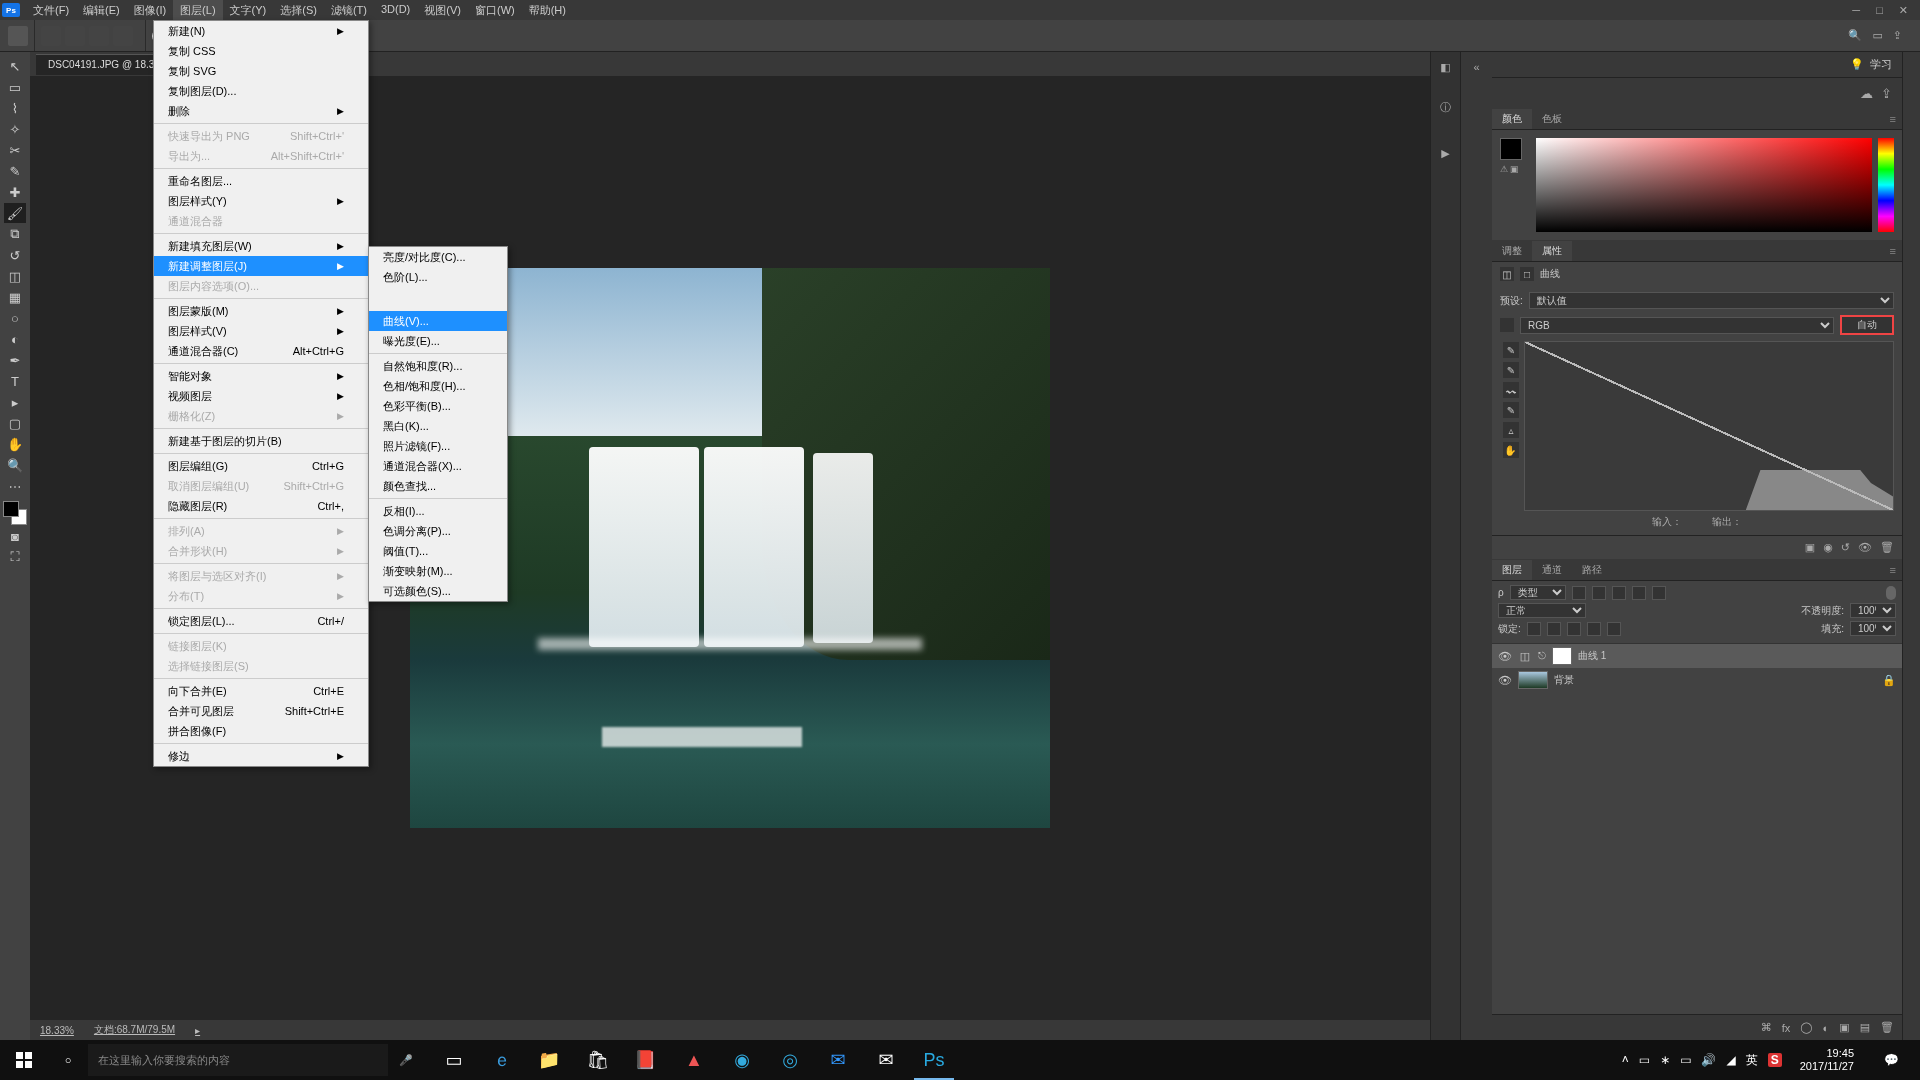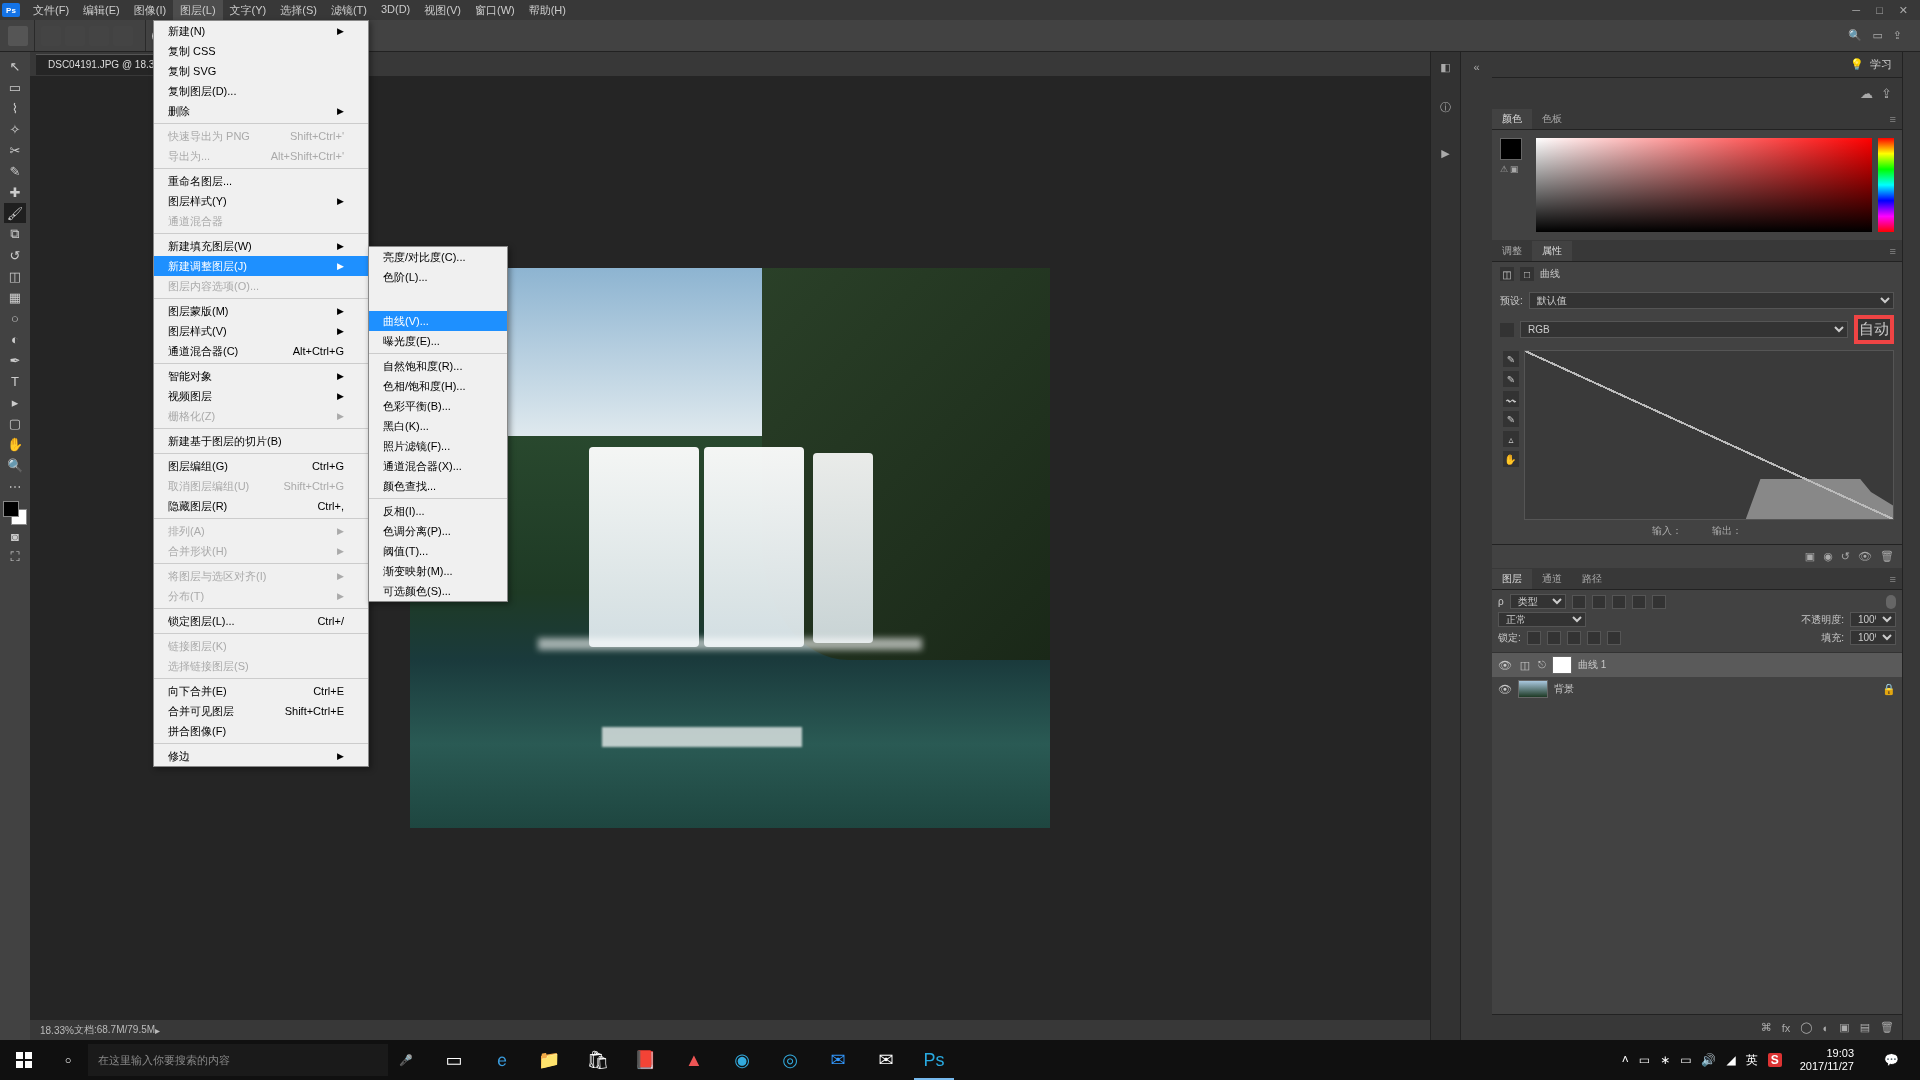--- a/index.html
+++ b/index.html
@@ -36,21 +36,21 @@
 .doctab { background: #252525; padding: 3px 12px; font-size: 10px; color: #ddd; border-top: 1px solid #555;}
 .canvas-area { position: absolute; top: 24px; left: 0; right: 0; bottom: 20px; background: #252525; display: flex; align-items: center; justify-content: center; overflow:hidden;}
 .canvas-img { width: 640px; height: 560px; position:relative; background: linear-gradient(to bottom, #a9c7de 0%, #c5d9e6 22%, #e2ede9 25%, #2a4a2f 26%, #1e3a25 58%, #1a3a3c 70%, #2a5a54 85%, #1e4640 100%); overflow:hidden;}
 .canvas-img .sky{position:absolute;top:0;left:0;right:40%;height:30%;background:linear-gradient(to bottom,#8db4d1,#dfe9ee);}
 .canvas-img .mountain{position:absolute;top:0;right:0;width:45%;height:70%;background:linear-gradient(135deg,#2a4028 0%,#1a2818 100%);border-radius:0 0 0 30%;}
 .canvas-img .waterfall1{position:absolute;top:32%;left:28%;width:110px;height:200px;background:linear-gradient(to bottom,rgba(255,255,255,0.95),rgba(230,240,245,0.9));border-radius:4px;}
 .canvas-img .waterfall2{position:absolute;top:32%;left:46%;width:100px;height:200px;background:linear-gradient(to bottom,rgba(255,255,255,0.95),rgba(230,240,245,0.9));border-radius:4px;}
 .canvas-img .waterfall3{position:absolute;top:33%;left:63%;width:60px;height:190px;background:linear-gradient(to bottom,rgba(255,255,255,0.9),rgba(230,240,245,0.85));border-radius:4px;}
 .canvas-img .foam{position:absolute;top:66%;left:20%;right:20%;height:12px;background:rgba(255,255,255,0.6);filter:blur(3px);}
 .canvas-img .smallfall{position:absolute;top:82%;left:30%;width:200px;height:20px;background:rgba(255,255,255,0.7);filter:blur(1px);}
-.statusbar { position: absolute; bottom: 0; left: 0; right: 0; height: 20px; background: #383838; display: flex; align-items: center; padding: 0 10px; font-size: 10px; color: #bbb;}
+.statusbar { position: absolute; bottom: 0; left: 0; right: 0; height: 20px; background: #383838; display: flex; align-items: center; padding: 0 10px; gap: 20px; font-size: 10px; color: #bbb; text-decoration: underline;}
 
 .midcol{width:30px;background:#323232;display:flex;flex-direction:column;align-items:center;padding-top:6px;gap:10px;border-left:1px solid #222;}
 .midcol-icon{width:18px;height:18px;display:flex;align-items:center;justify-content:center;color:#aaa;}
 
 
 .dropdown { position: absolute; top: 20px; left: 153px; width: 216px; background: #f0f0f0; border: 1px solid #888; box-shadow: 2px 2px 6px rgba(0,0,0,0.4); z-index: 100; color: #000; font-size: 11px;}
 .dropdown .ditem { padding: 2px 24px 2px 14px; display: flex; justify-content: space-between; position: relative; line-height:16px;}
 .dropdown .ditem.disabled { color: #aaa; }
 .dropdown .ditem.highlight { background: #1e90ff; color: #fff; }
 .dropdown .ditem .arrow { font-size: 9px; }
@@ -74,21 +74,21 @@
 .colorpanel{height:110px;background:#424242;display:flex;padding:8px;gap:6px;}
 .colorswatch2{width:30px;display:flex;flex-direction:column;gap:4px;}
 .colorbox{width:22px;height:22px;border:1px solid #666;}
 .colorpicker{flex:1;background:linear-gradient(to right,#fff,#ff0000);position:relative;}
 .colorpicker::after{content:"";position:absolute;inset:0;background:linear-gradient(to bottom,transparent,#000);}
 .huecol{width:16px;background:linear-gradient(to bottom,#ff0000,#ffff00,#00ff00,#00ffff,#0000ff,#ff00ff,#ff0000);}
 .propspanel{flex:0 0 290px;background:#424242;display:flex;flex-direction:column;}
 .propspanel .propbody{flex:1;padding:6px 8px;}
 .propspanel .proprow{display:flex;align-items:center;gap:6px;margin-bottom:6px;font-size:10px;}
 .propspanel select{background:#333;border:1px solid #555;color:#ccc;font-size:10px;flex:1;padding:1px 3px;}
-.propspanel .auto-btn{background:#333;border:4px solid #ef4444;color:#ccc;font-size:15px;padding:1px 1px;}
+.propspanel .auto-btn{background:#333;border:2px solid #ef4444;color:#ccc;font-size:10px;padding:1px 15px;}
 .propspanel .curvearea{position:relative;height:170px;margin:4px 0 4px 24px;border:1px solid #555;background:#3a3a3a;}
 .propspanel .curveicons{position:absolute;left:-22px;top:0;display:flex;flex-direction:column;gap:4px;}
 .propspanel .curveicons span{width:16px;height:16px;background:#333;display:flex;align-items:center;justify-content:center;font-size:10px;}
 .propspanel .histogram{position:absolute;bottom:0;right:0;width:40%;height:80%;background:linear-gradient(to top,#888 0%,#888 30%,transparent 30%);clip-path:polygon(0% 100%,10% 70%,20% 40%,35% 20%,45% 10%,55% 25%,70% 60%,85% 80%,100% 90%,100% 100%);}
 .propspanel .diag{position:absolute;inset:0;}
 .propspanel .diag::after{content:"";position:absolute;left:0;bottom:0;right:0;top:0;background:linear-gradient(to top right,transparent calc(50% - 1px),#bbb calc(50% - 1px),#bbb calc(50% + 1px),transparent calc(50% + 1px));}
 .propspanel .ioline{display:flex;gap:30px;justify-content:center;font-size:10px;color:#aaa;margin-top:2px;}
 .propspanel .propfoot{height:24px;border-top:1px solid #222;display:flex;align-items:center;justify-content:flex-end;gap:8px;padding:0 8px;font-size:11px;color:#aaa;}
 
 .layerspanel{flex:1;background:#424242;display:flex;flex-direction:column;}
@@ -571,18 +571,18 @@
   <div class="tray">
     <span>˄</span>
     <span>▭</span>
     <span>∗</span>
     <span>▭</span>
     <span>🔊</span>
     <span>◢</span>
     <span>英</span>
     <span style="background:#d33;padding:0 3px;border-radius:2px;font-weight:bold">S</span>
     <div class="clock">
-      <div>19:03</div>
+      <div>19:45</div>
       <div>2017/11/27</div>
     </div>
     <div class="notif">💬</div>
   </div>
 </div>
 
 </body></html>

